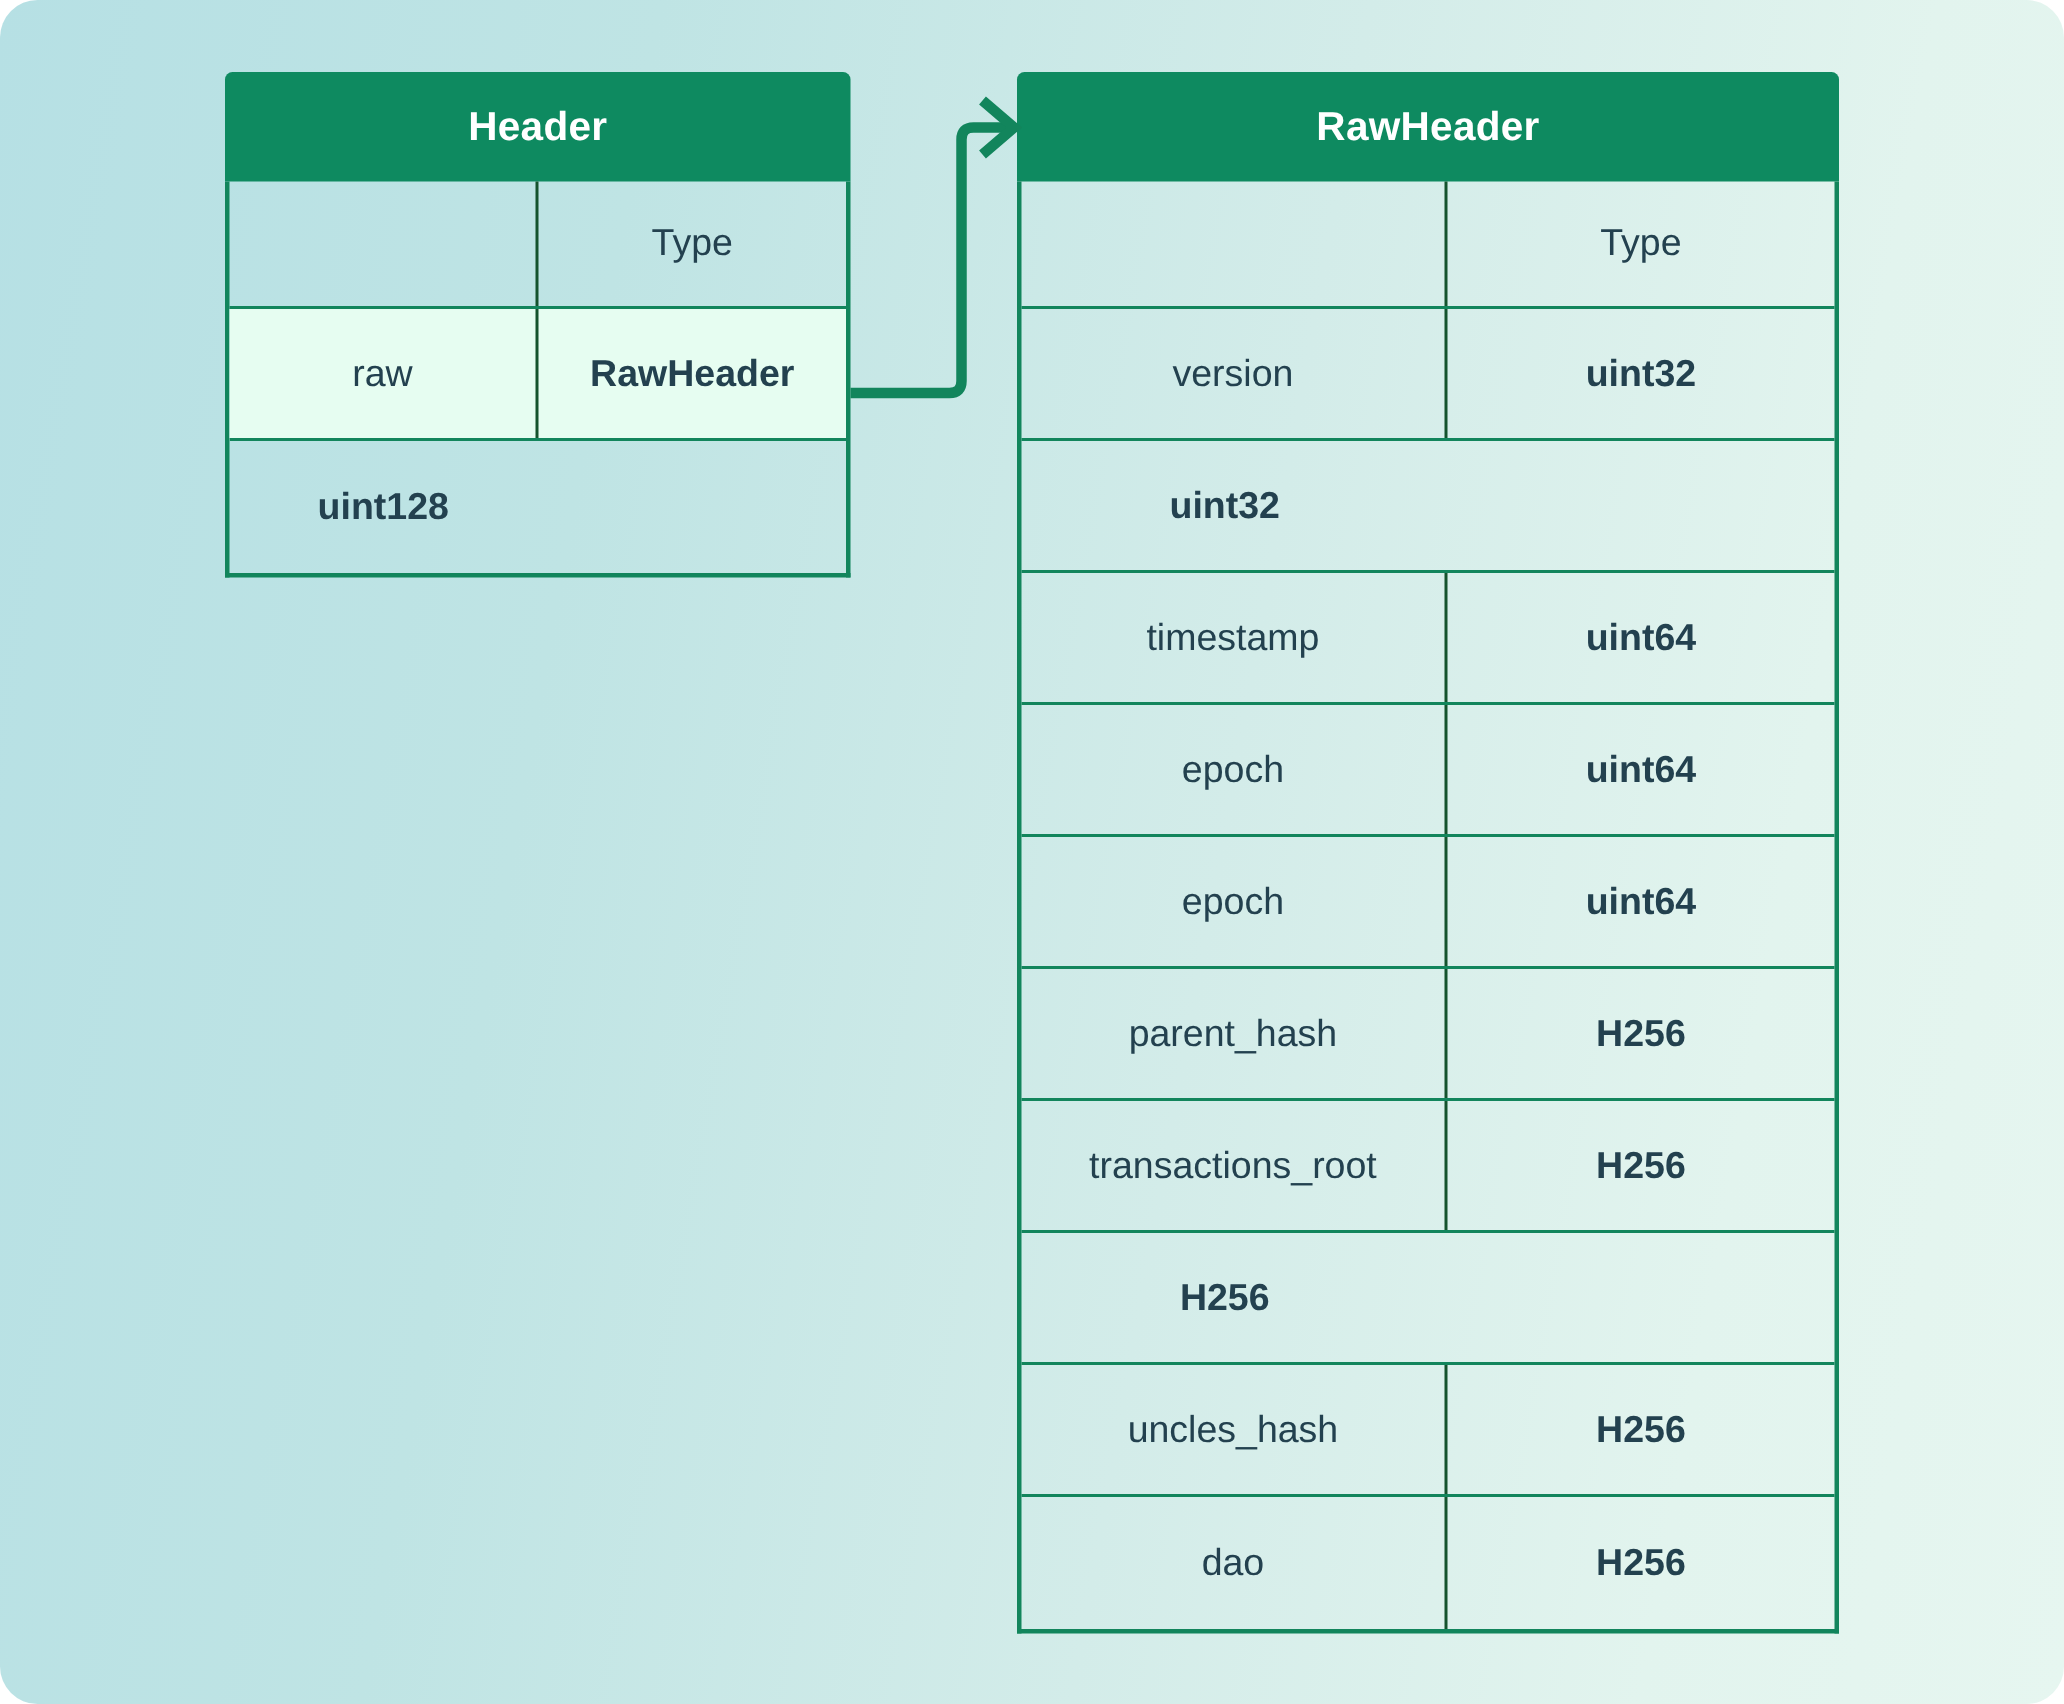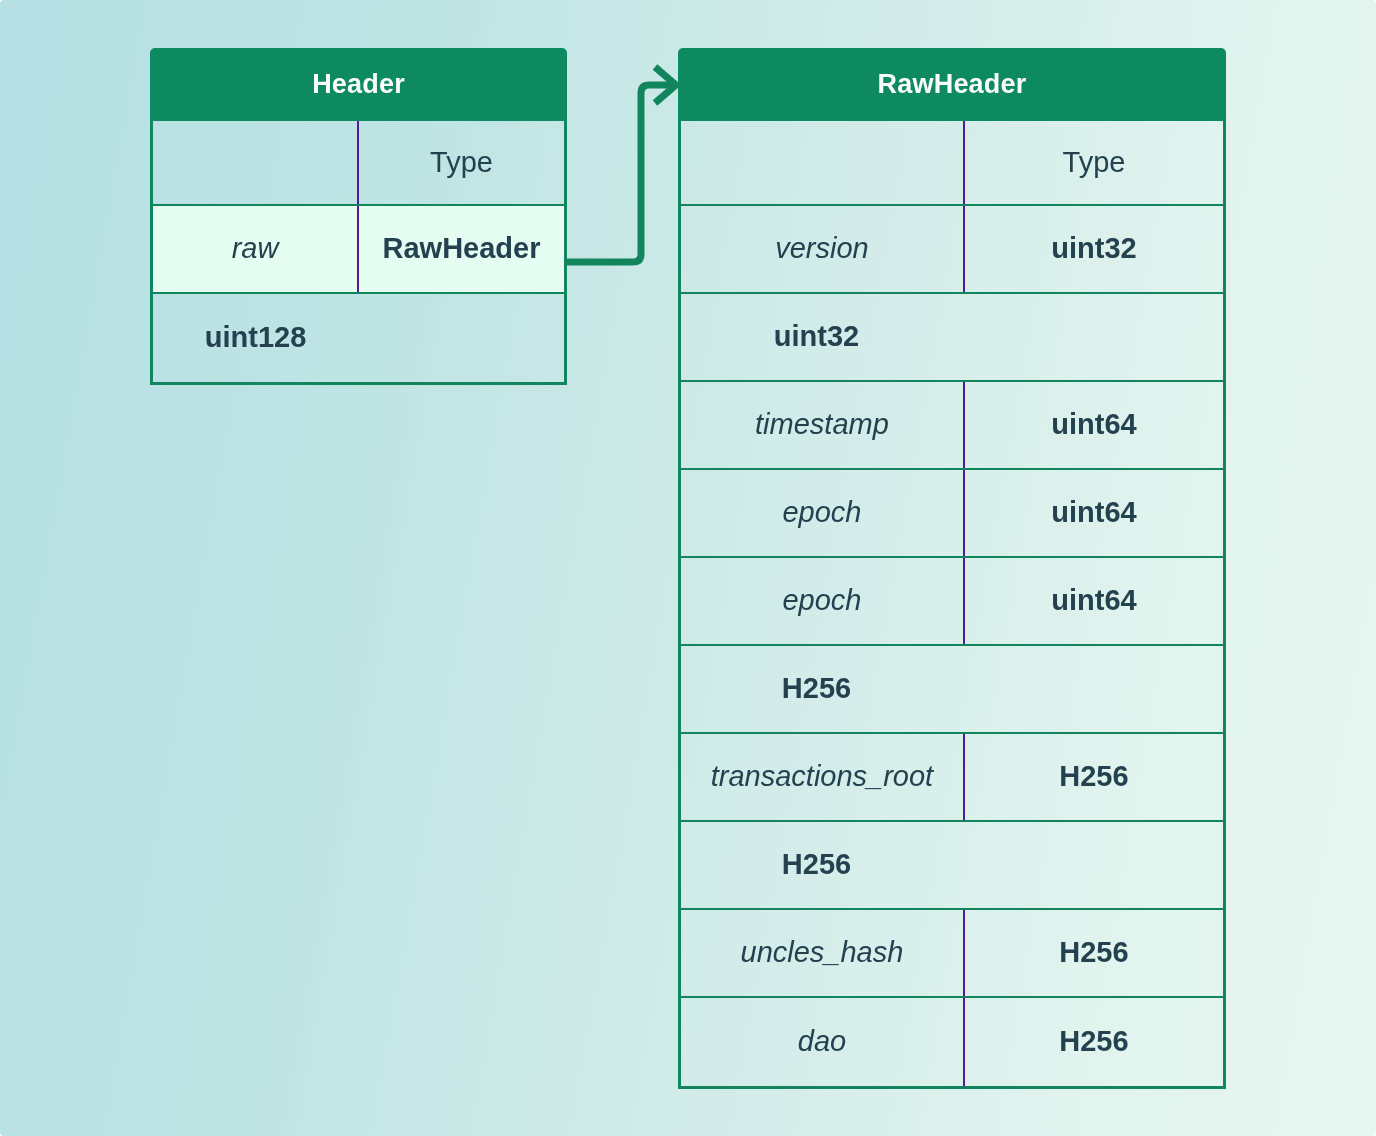--- a/index.html
+++ b/index.html
@@ -11,21 +11,21 @@
     width: 1376px;
     height: 1136px;
     font-family: "Liberation Sans", sans-serif;
     overflow: hidden;
   }
 
   #canvas {
     position: relative;
     width: 1376px;
     height: 1136px;
-    border-radius: 4px;
+    border-radius: 25px;
     background: linear-gradient(100deg, #b6e0e4 0%, #bfe4e4 28%, #d3ece9 58%, #e2f4ee 82%, #e6f6f0 100%);
     overflow: hidden;
   }
 
   
   .entity {
     position: absolute;
     box-sizing: border-box;
   }
   .entity-title {
@@ -57,28 +57,27 @@
   }
   .erow.highlight {
     background: #e6fdf1;
   }
   .cell-name, .cell-type {
     box-sizing: border-box;
     display: flex;
     align-items: center;
     justify-content: center;
     color: #23414f;
-    font-size: 29px;
+    font-size: 25px;
     line-height: 1.15;
     overflow: hidden;
     white-space: nowrap;
   }
   .cell-name {
-    border-right: 2px solid #4c1d95;
-    font-style: italic;
+    border-right: 2px solid #14532d;
   }
   .cell-type {
     font-weight: bold;
   }
   .erow.head .cell-type {
     font-weight: normal;
   }
 
   
   #entity-header {
@@ -175,20 +174,21 @@
         <div class="cell-name">epoch</div>
         <div class="cell-type">uint64</div>
       </div>
 
       <div class="erow">
         <div class="cell-name">epoch</div>
         <div class="cell-type">uint64</div>
       </div>
 
       <div class="erow">
+        <div class="cell-name">parent_hash</div>
         <div class="cell-type">H256</div>
       </div>
 
       <div class="erow">
         <div class="cell-name">transactions_root</div>
         <div class="cell-type">H256</div>
       </div>
 
       <div class="erow">
         <div class="cell-type">H256</div>

